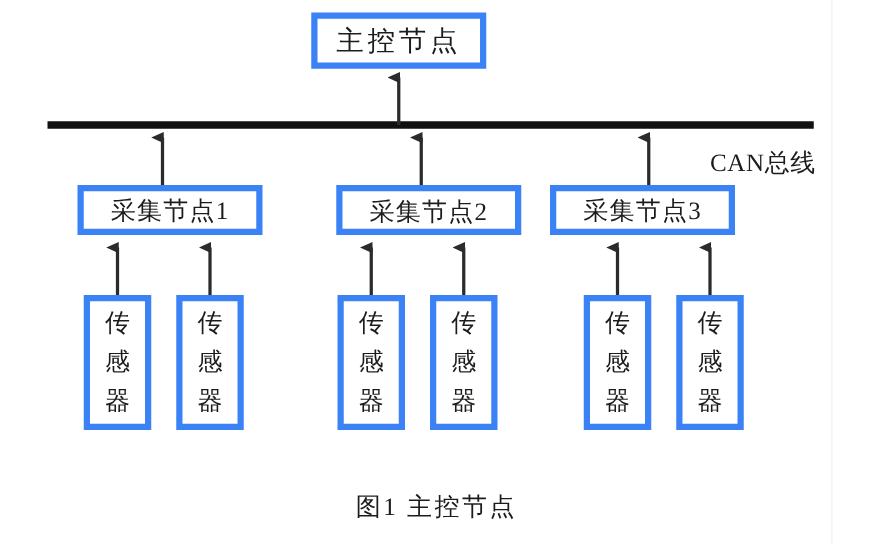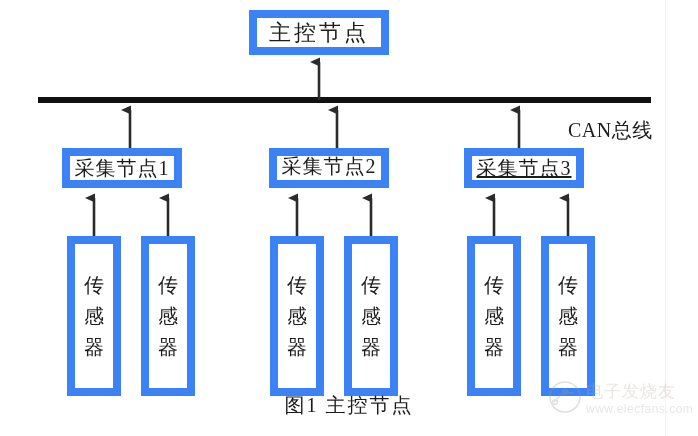--- a/index.html
+++ b/index.html
@@ -22,49 +22,49 @@
   svg.layer {
     position: absolute;
     left: 0;
     top: 0;
     width: 698px;
     height: 436px;
   }
   .box {
     position: absolute;
     box-sizing: border-box;
-    border: 8px solid #3b82f6;
+    border: 5px solid #3b82f6;
     background: #ffffff;
     display: flex;
     align-items: center;
     justify-content: center;
     text-align: center;
     color: #1c1c1c;
   }
   .master-box {
     left: 249px;
     top: 10px;
     width: 140px;
     height: 45px;
     font-size: 22px;
     letter-spacing: 3px;
   }
   .node-box {
-    width: 120px;
+    width: 148px;
     height: 40px;
     font-size: 20px;
     letter-spacing: 1px;
   }
   .node-1 { left: 62px;  top: 148px; }
   .node-2 { left: 269px; top: 148px; align-items: flex-end; }
-  .node-3 { left: 464px; top: 148px; text-decoration: underline; }
+  .node-3 { left: 440px; top: 148px; }
 
   .sensor-box {
     width: 54px;
-    height: 160px;
+    height: 108px;
     font-size: 20px;
     line-height: 1.55;
     letter-spacing: 0px;
     writing-mode: horizontal-tb;
   }
   .sensor-box .vtext {
     display: block;
     width: 1em;
     word-break: break-all;
     white-space: normal;
@@ -205,24 +205,14 @@
   </div>
   <div class="box sensor-box s5">
     <span class="vtext">传感器</span>
   </div>
   <div class="box sensor-box s6">
     <span class="vtext">传感器</span>
   </div>
 
   <div class="caption">图1  主控节点</div>
 
-  <div class="watermark">
-    <svg class="wm-mark" viewBox="0 0 34 34" xmlns="http://www.w3.org/2000/svg">
-      <circle cx="17" cy="17" r="15" fill="none" stroke="#9a9a9a" stroke-width="1.6"></circle>
-      <path d="M6,22 L16,12 L26,13" fill="none" stroke="#9a9a9a" stroke-width="1.4"></path>
-      <circle cx="7" cy="22" r="2.4" fill="none" stroke="#9a9a9a" stroke-width="1.4"></circle>
-      <circle cx="17" cy="12" r="2.4" fill="none" stroke="#9a9a9a" stroke-width="1.4"></circle>
-    </svg>
-    <div class="wm-row">电子发烧友</div>
-    <div class="wm-url">www.elecfans.com</div>
-  </div>
 
 </div>
 
 </body></html>

